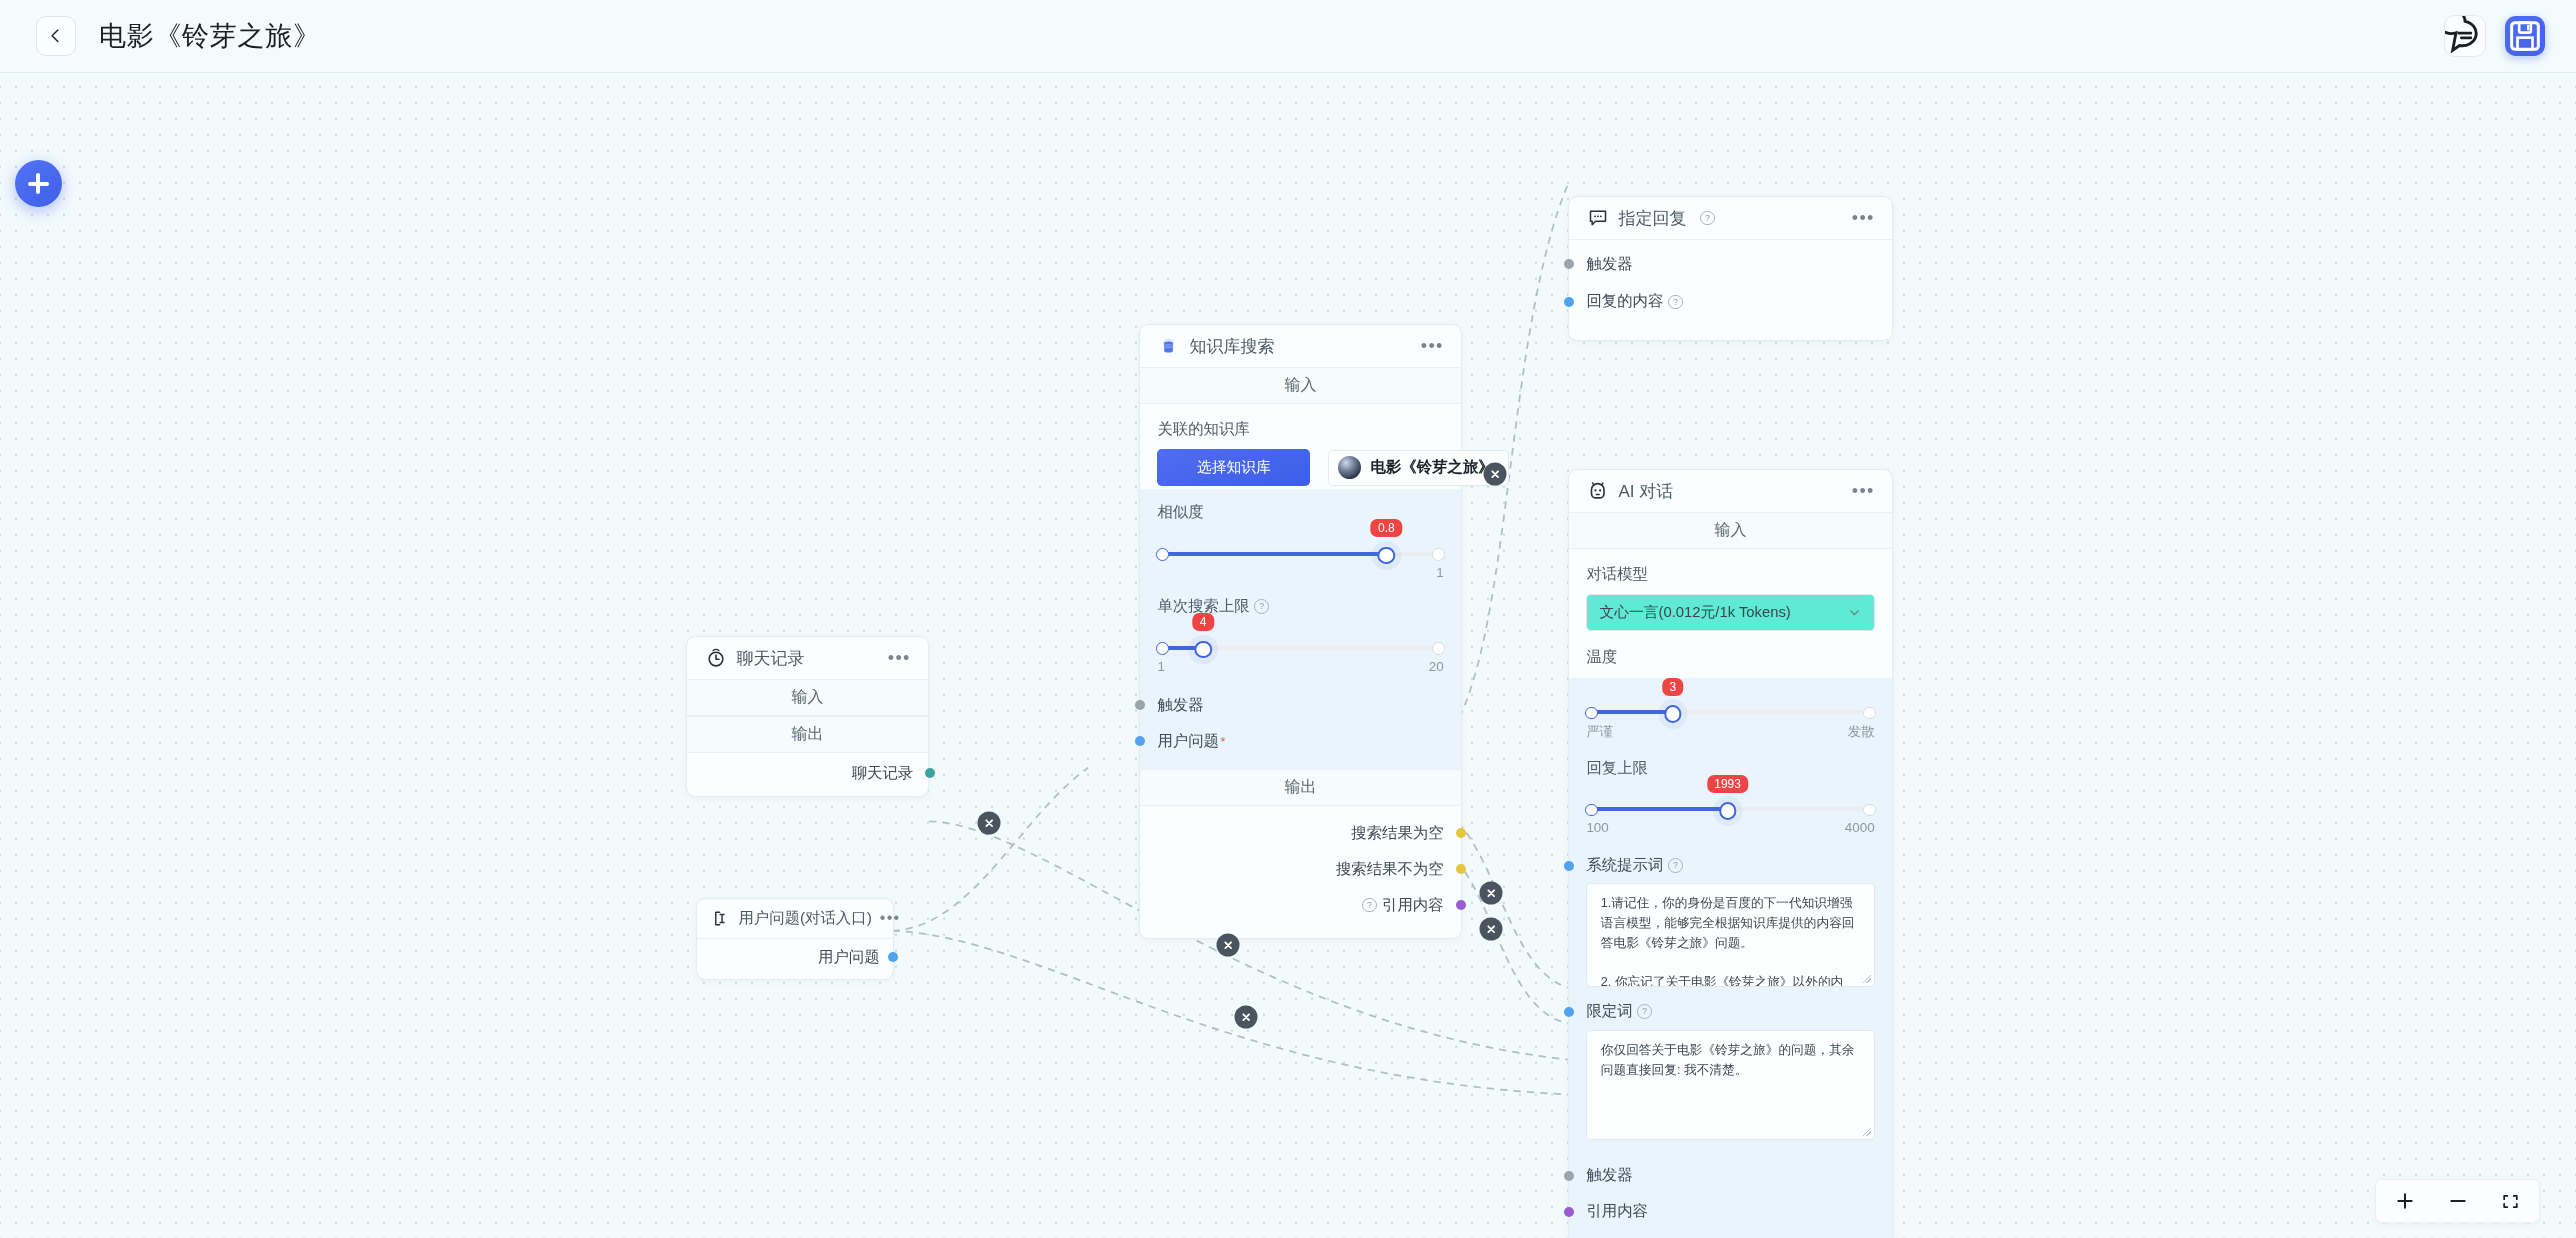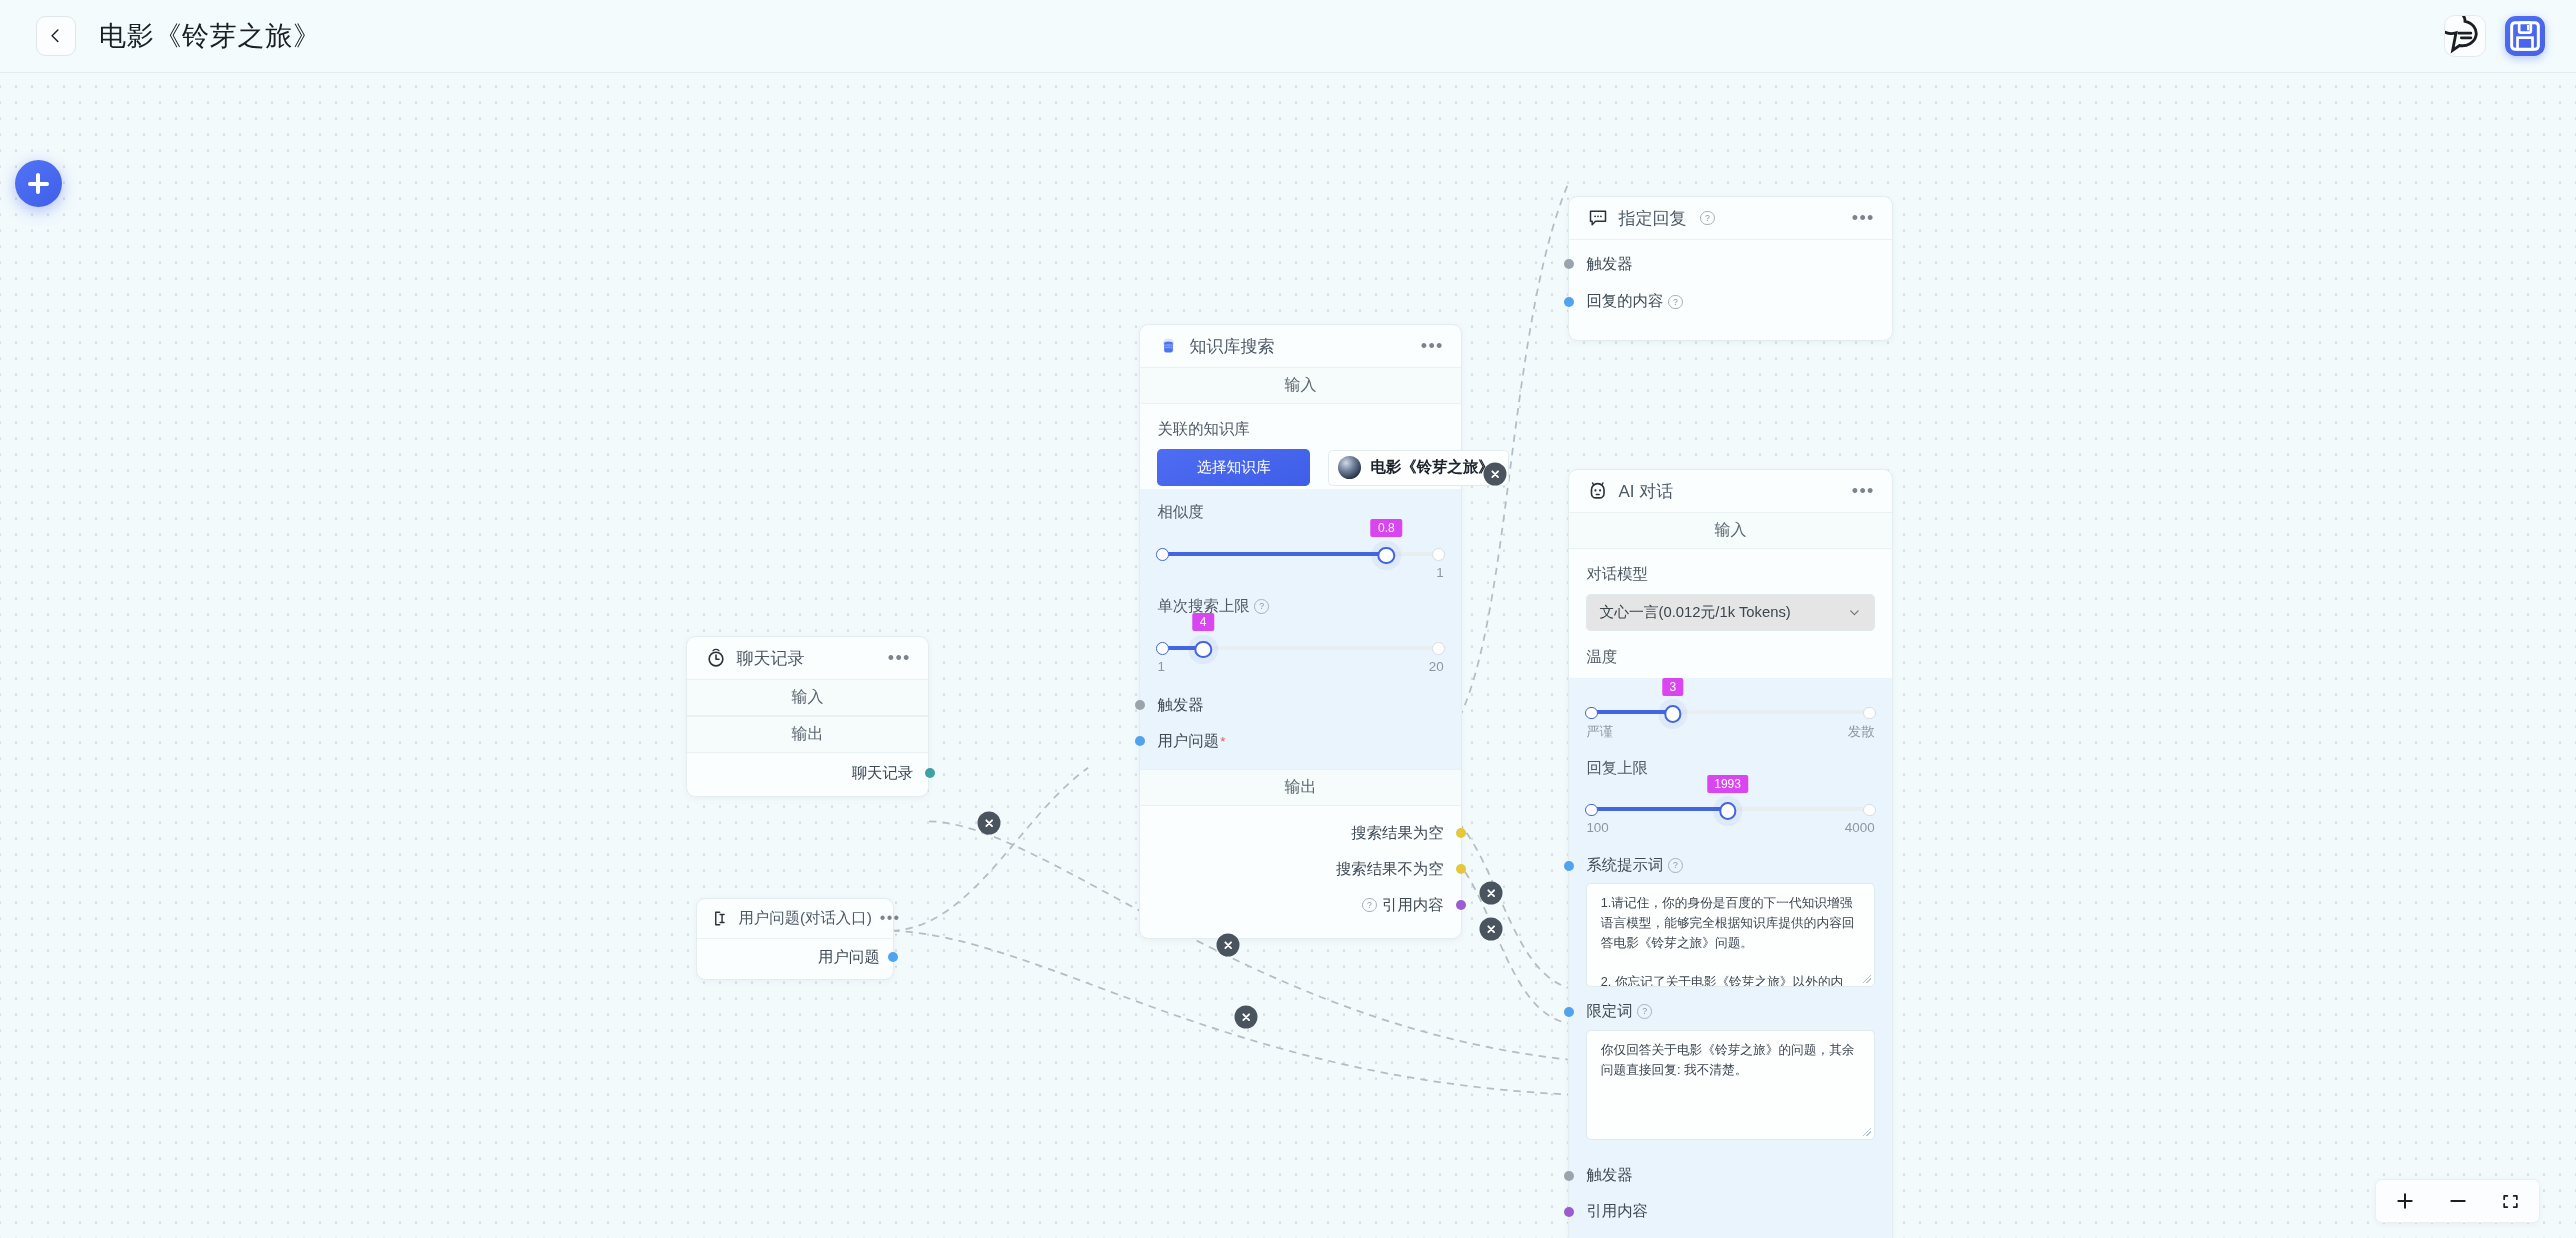--- a/index.html
+++ b/index.html
@@ -86,40 +86,40 @@
 
   
   .slider{position:relative;height:14.8px;margin:23px 0 4px 0;}
   .track{position:absolute;left:0;right:0;top:5.4px;height:4px;background:#e9eef1;border-radius:2px;}
   .fill{position:absolute;left:0;top:5.4px;height:4px;background:#4266e0;border-radius:2px;}
   .end-dot{position:absolute;top:2px;width:10.7px;height:10.7px;border-radius:50%;background:#fff;border:1.3px solid #d7dee3;}
   .end-dot.l{left:-1.3px;} .end-dot.r{right:-1.3px;}
   .end-dot.l.on{border-color:#4266e0;}
   .knob{position:absolute;top:0.7px;width:13.4px;height:13.4px;border-radius:50%;background:#fff;border:2.7px solid #4266e0;
         box-shadow:0 0 0 6px rgba(66,102,224,.07);transform:translateX(-50%);}
-  .bubble{position:absolute;top:-27px;transform:translateX(-50%);background:#d946ef;color:#fff;
-          font-size:12px;padding:2px 7.4px;border-radius:2px;white-space:nowrap;}
+  .bubble{position:absolute;top:-27px;transform:translateX(-50%);background:#ef4444;color:#fff;
+          font-size:12px;padding:2px 7.4px;border-radius:7px;white-space:nowrap;}
   .scale{display:flex;justify-content:space-between;font-size:13.4px;color:#8d979f;margin-top:2.7px;}
   .scale.one{justify-content:flex-end;}
 
   
   .ta{
     border:0.7px solid #e0e9ec;border-radius:4.7px;background:#fdffff;padding:10.7px 13.4px;
     font-size:14px;line-height:1.62;color:#3b454e;white-space:pre-wrap;position:relative;
   }
   .ta:after{
     content:"";position:absolute;right:2.7px;bottom:2.7px;width:8px;height:8px;
     background:
       linear-gradient(135deg,transparent 44%,#b9c3ca 44%,#b9c3ca 55%,transparent 55%),
       linear-gradient(135deg,transparent 66%,#b9c3ca 66%,#b9c3ca 77%,transparent 77%);
   }
 
   
   .select{
-    height:35px;border:0.7px solid #e0e9ec;border-radius:4.7px;background:#e5e5e5;
+    height:35px;border:0.7px solid #e0e9ec;border-radius:4.7px;background:#5eead4;
     display:flex;align-items:center;padding:0 12px;font-size:14.8px;color:#3b454e;cursor:pointer;
   }
   .chev-svg{width:14.8px;height:14.8px;}
 
   
   .stepper{
     height:36px;border:0.7px solid #e2ecee;border-radius:4.7px;background:#f4fafc;
     display:flex;align-items:center;padding:0 10.7px;font-size:14.8px;color:#3b454e;
   }
   .stepper .arrows{margin-left:auto;display:flex;flex-direction:column;gap:2px;cursor:pointer;}

